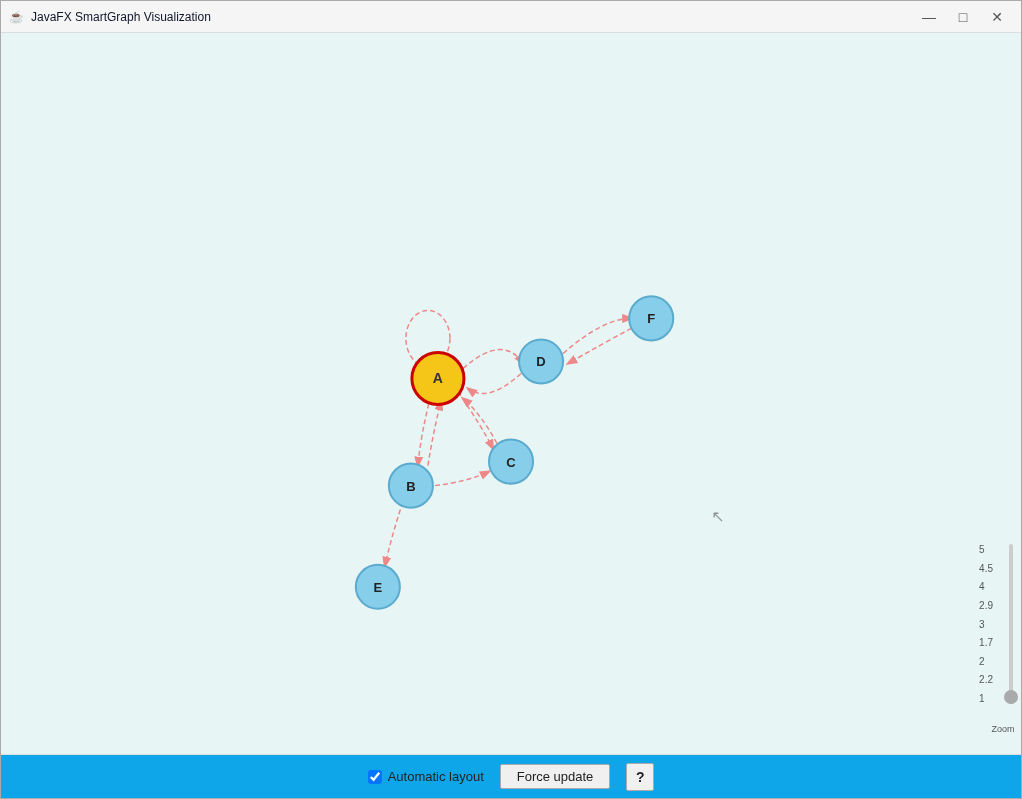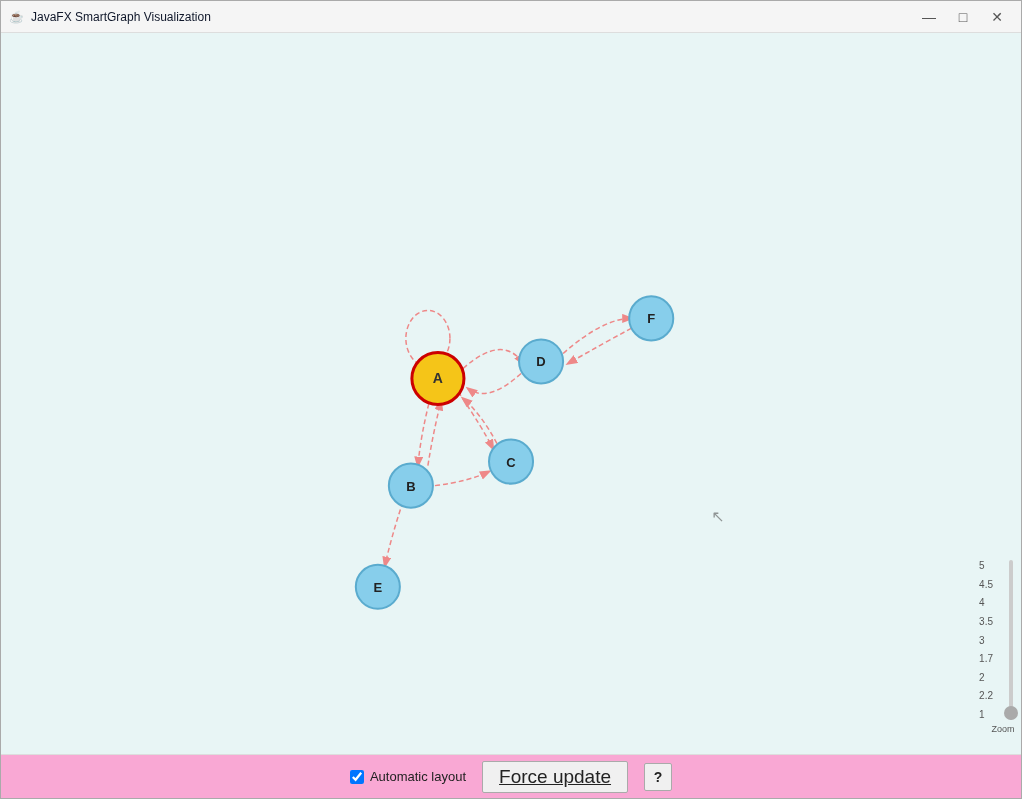--- a/index.html
+++ b/index.html
@@ -110,25 +110,25 @@
       display: flex;
       flex-direction: column;
       justify-content: space-between;
       font-size: 10px;
       color: #555;
     }
     .zoom-label-text {
       font-size: 9px;
       color: #555;
       text-align: left;
-      margin-top: 0;
+      margin-top: 16px;
     }
     .bottom-bar {
       height: 44px;
-      background: #f9a8d4;
+      background: #0ea5e9;
       border-top: 1px solid #ddd;
       display: flex;
       align-items: center;
       justify-content: center;
       gap: 16px;
     }
     .auto-layout-checkbox {
       display: flex;
       align-items: center;
       gap: 6px;
@@ -142,23 +142,22 @@
     .auto-layout-label {
       font-size: 13px;
       color: #222;
     }
     .force-update-btn {
       padding: 4px 16px;
       background: #f0f0f0;
       border: 1px solid #aaa;
       border-radius: 2px;
       cursor: pointer;
-      font-size: 19px;
+      font-size: 13px;
       color: #222;
-      text-decoration: underline;
     }
     .help-btn {
       width: 28px;
       height: 28px;
       background: #f0f0f0;
       border: 1px solid #aaa;
       border-radius: 2px;
       cursor: pointer;
       font-size: 14px;
       font-weight: bold;
@@ -243,21 +242,21 @@
         <text x="698" y="488" font-size="16" fill="#555" opacity="0.6">↖</text>
       </svg>
     </div>
 
     <div class="zoom-panel">
       <div class="zoom-container">
         <div class="zoom-labels">
           <span>5</span>
           <span>4.5</span>
           <span>4</span>
-          <span>3.5</span>
+          <span>2.9</span>
           <span>3</span>
           <span>1.7</span>
           <span>2</span>
           <span>2.2</span>
           <span>1</span>
         </div>
         <div class="zoom-track">
           <div class="zoom-thumb"></div>
         </div>
       </div>

